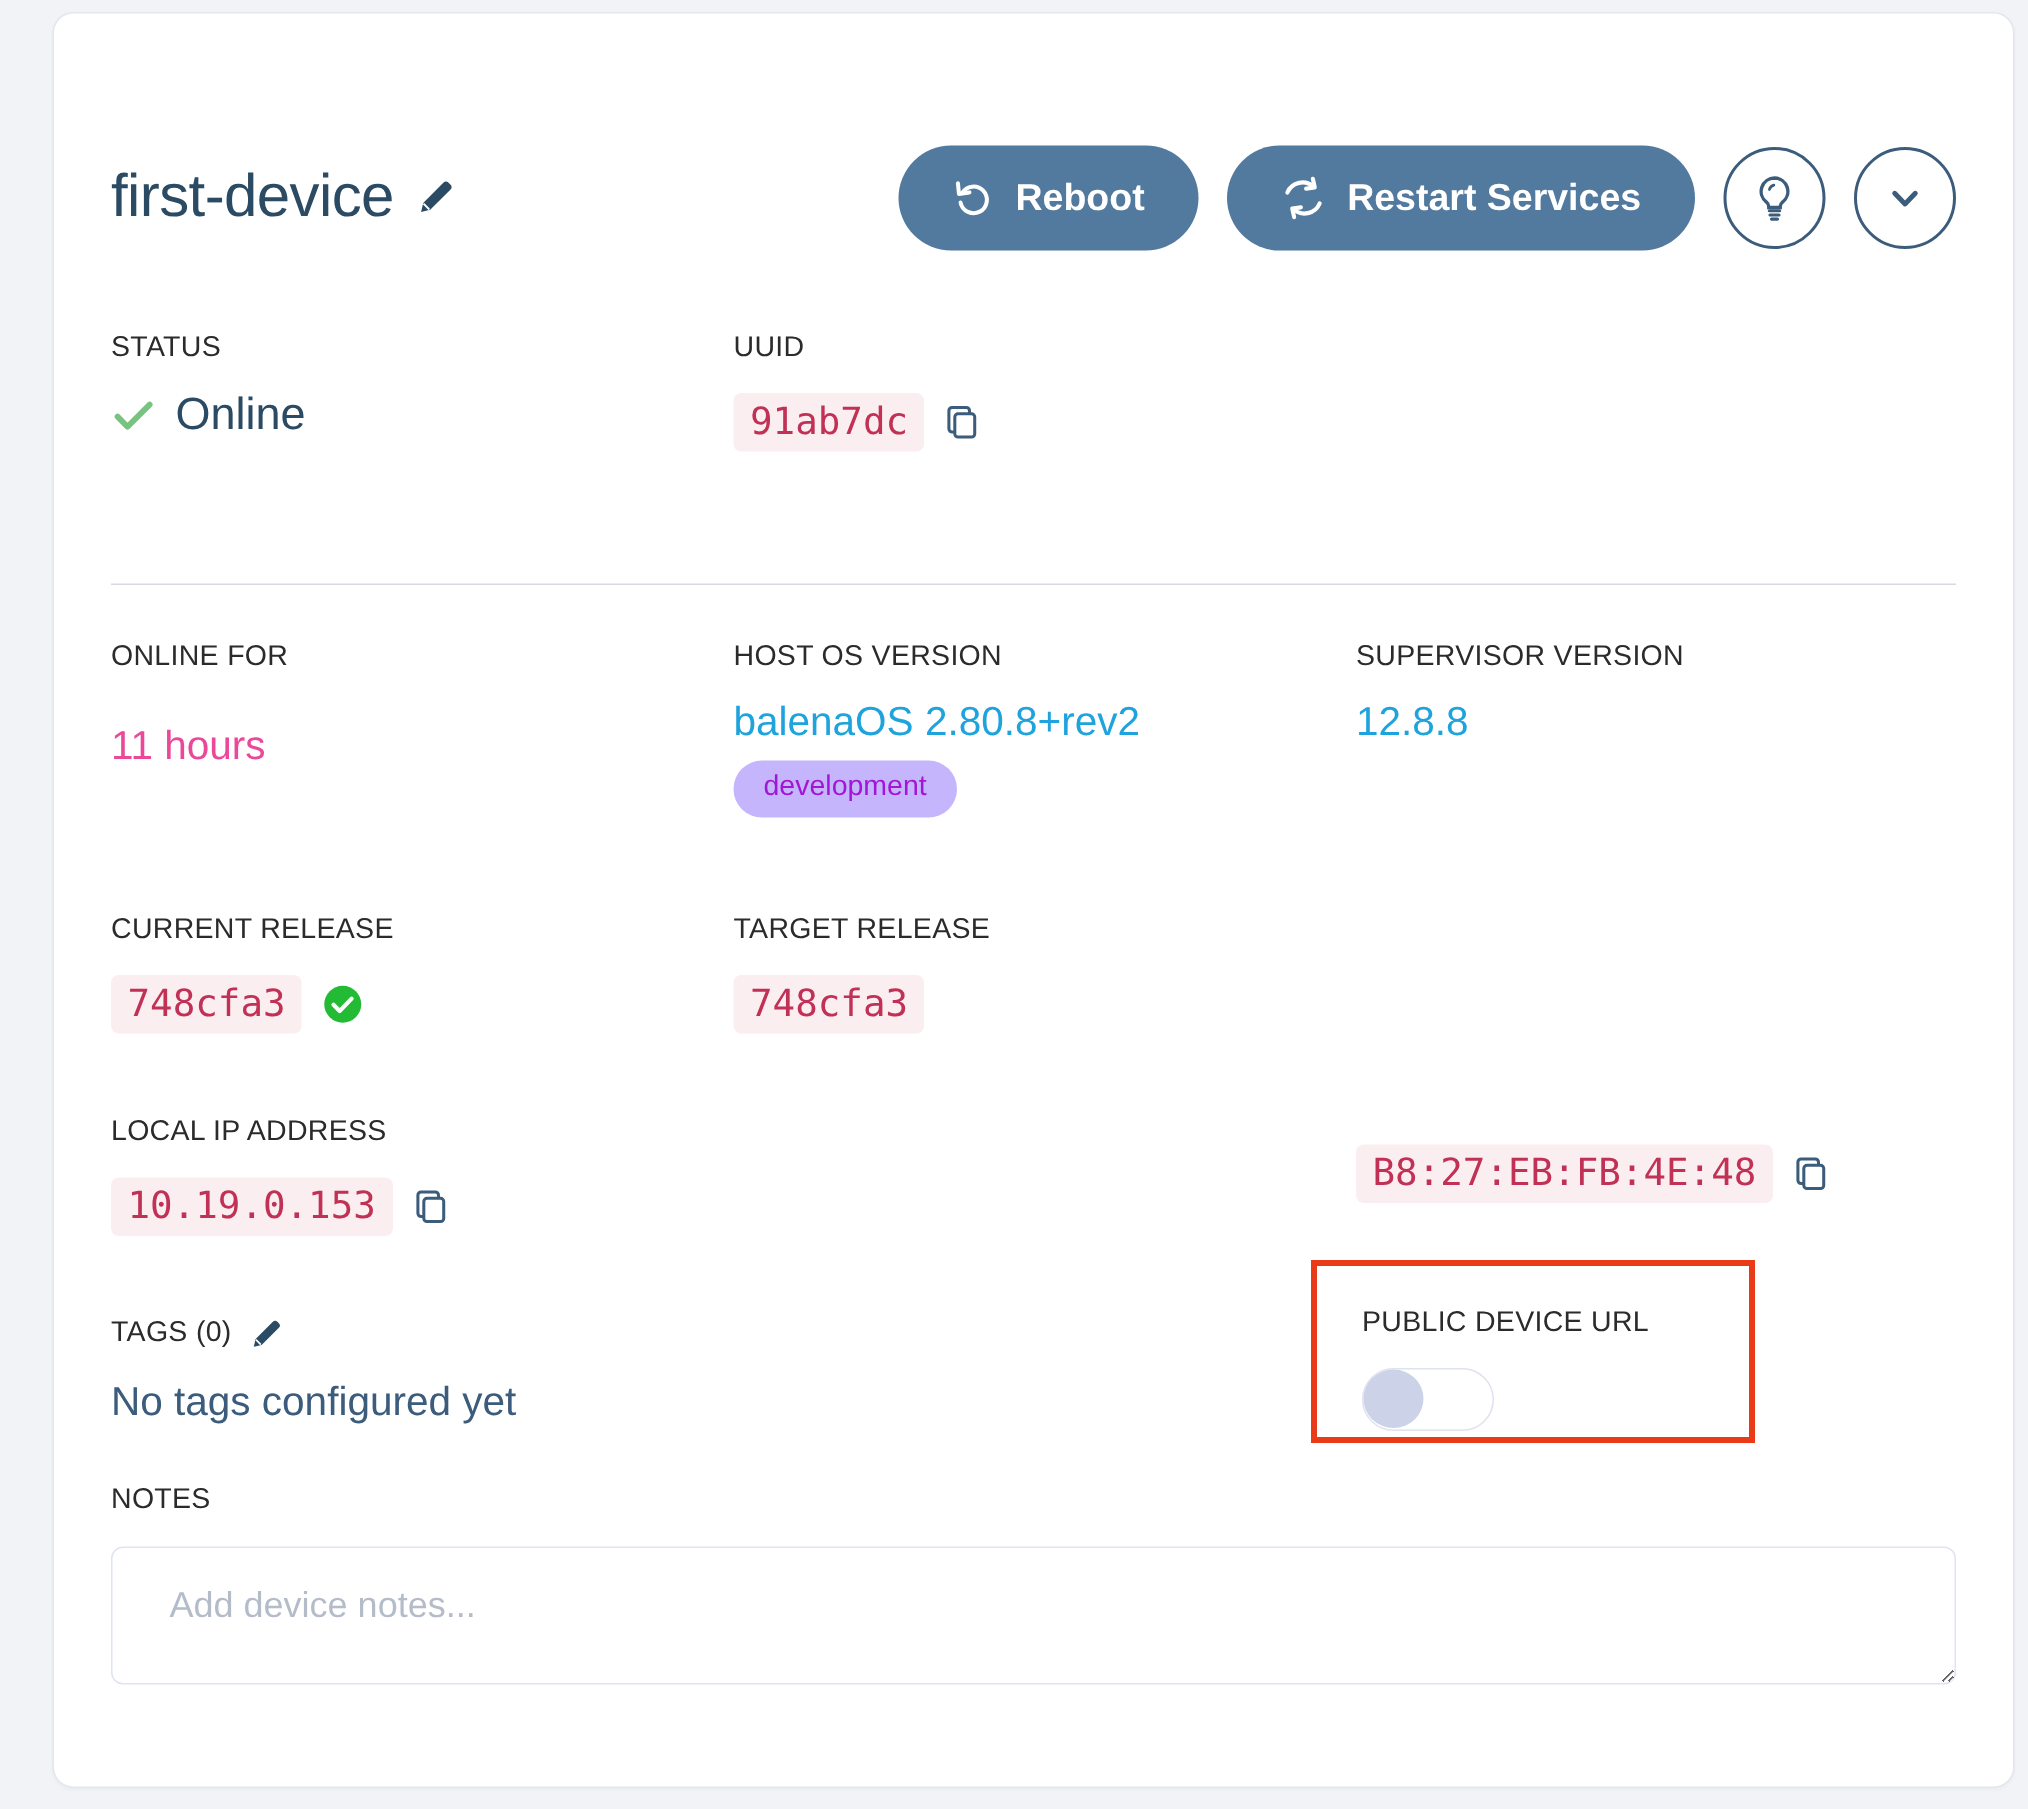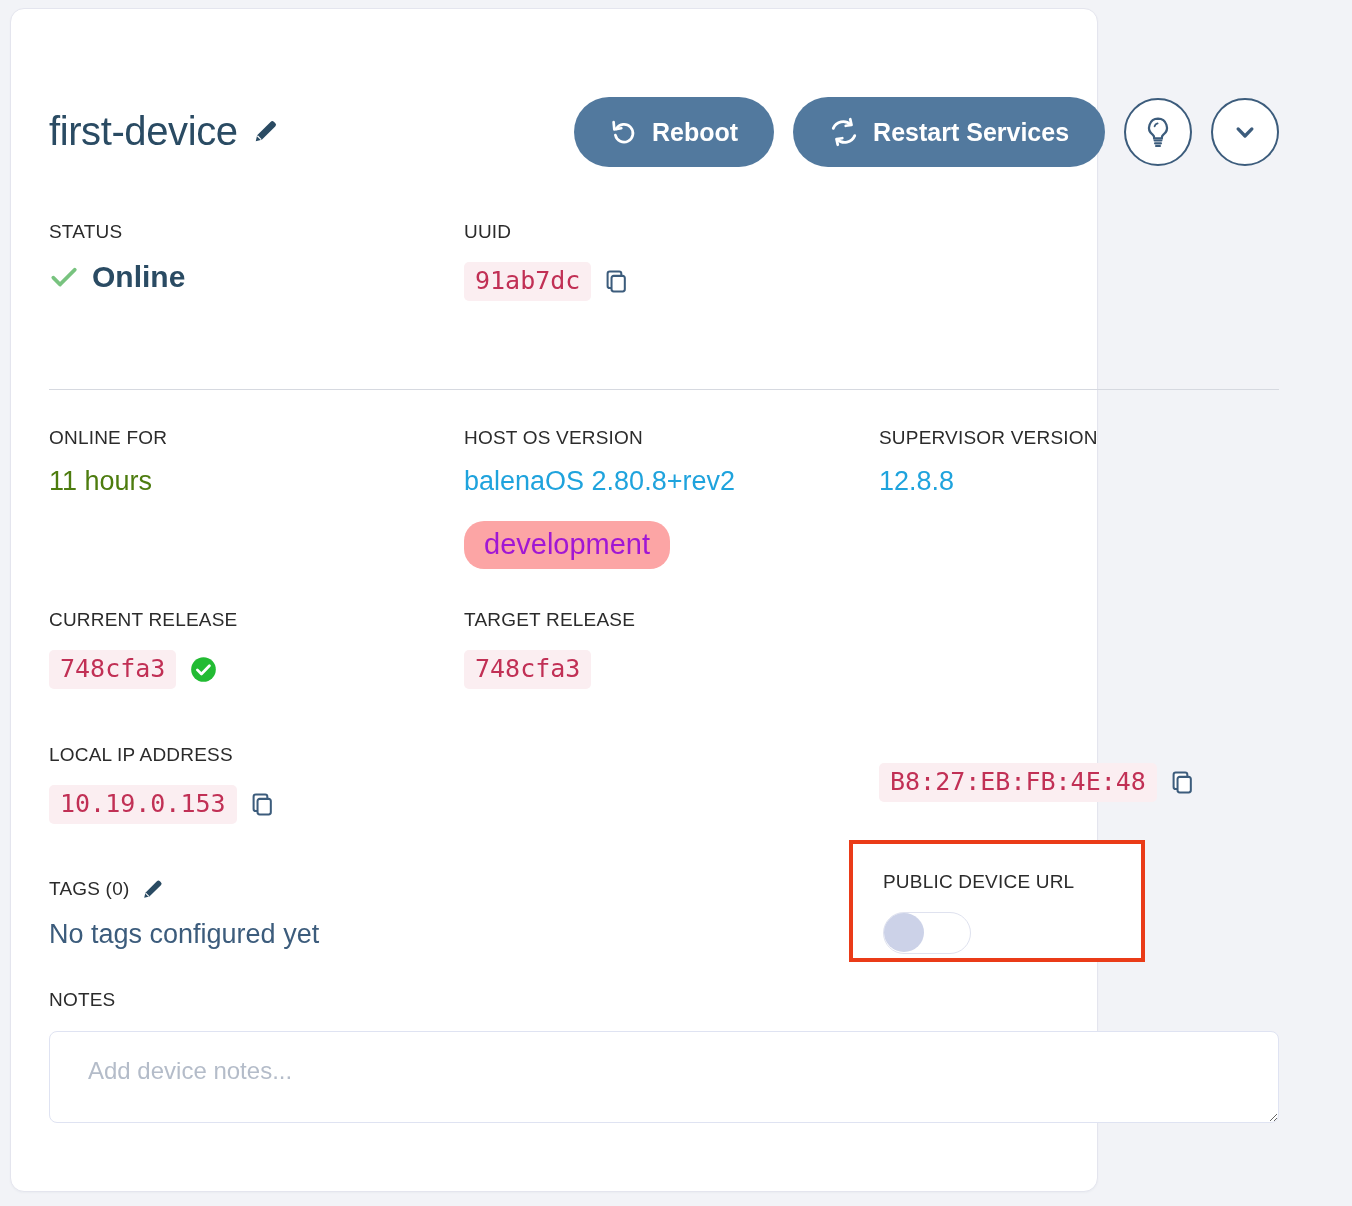--- a/index.html
+++ b/index.html
@@ -16,23 +16,23 @@
   }
   .page {
     position: relative;
     width: 1352px;
     height: 1206px;
     box-sizing: border-box;
     overflow: hidden;
   }
   .card {
     position: absolute;
-    left: 10px;
+    left: 35px;
     top: 8px;
-    width: 1088px;
+    width: 1308px;
     height: 1184px;
     box-sizing: border-box;
     background: #ffffff;
     border: 1px solid #e4e5ee;
     border-radius: 14px;
     box-shadow: 0 1px 2px rgba(60, 70, 110, 0.04);
   }
 
   
   .header-row {
@@ -118,21 +118,20 @@
     display: flex;
     align-items: center;
     gap: 13px;
     margin-top: 19px;
   }
 
   .status-value {
     font-size: 30px;
     color: #2a4b63;
     line-height: 1;
-    font-weight: bold;
   }
   .check-mark {
     line-height: 0;
     display: inline-flex;
   }
 
   .code-chip {
     display: inline-block;
     background: #fbeef1;
     color: #c13055;
@@ -157,37 +156,38 @@
     position: absolute;
     left: 38px;
     top: 380px;
     width: 1230px;
     height: 1px;
     background: #d6d9e0;
   }
 
   .plain-value {
     font-size: 27px;
-    color: #4d7c0f;
+    color: #ec4899;
     line-height: 1;
+    margin-top: 16px;
   }
   .link-value {
     font-size: 27px;
     color: #1fa3dd;
     line-height: 1;
     text-decoration: none;
     white-space: nowrap;
     cursor: pointer;
   }
   .badge-dev {
     display: inline-block;
-    margin-top: 26px;
-    background: #fca5a5;
+    margin-top: 12px;
+    background: #c4b5fd;
     color: #a117d4;
-    font-size: 29px;
+    font-size: 19px;
     padding: 8px 20px 10px 20px;
     border-radius: 20px;
     line-height: 1.05;
   }
 
   .tags-header {
     display: flex;
     align-items: center;
     gap: 12px;
   }

